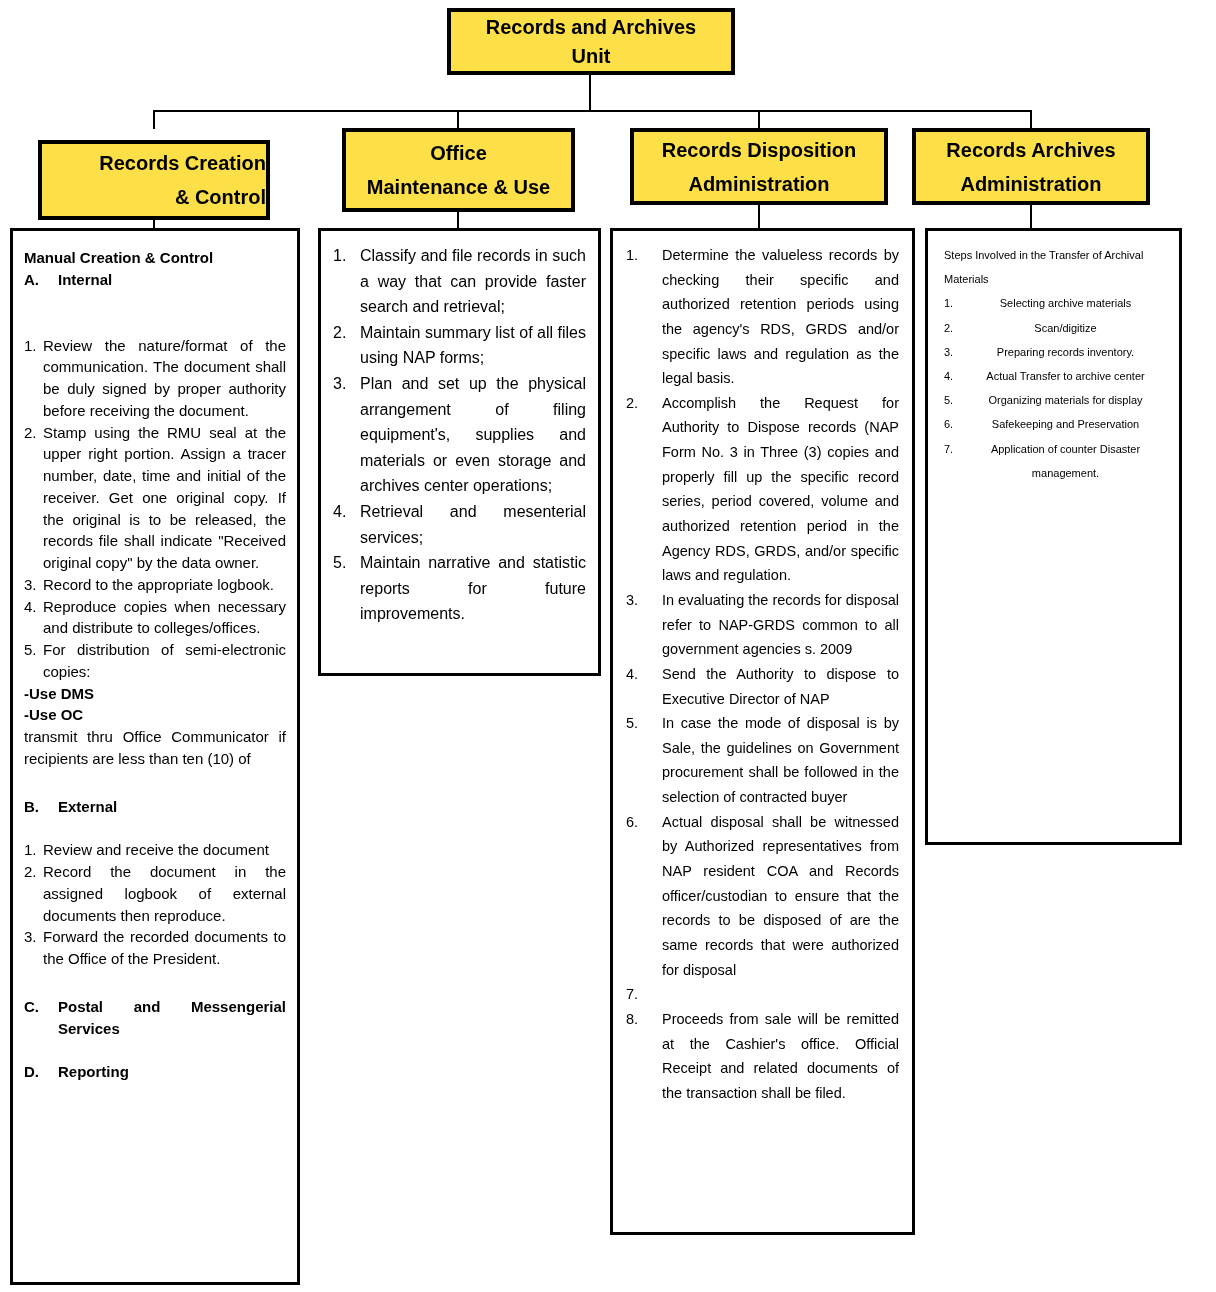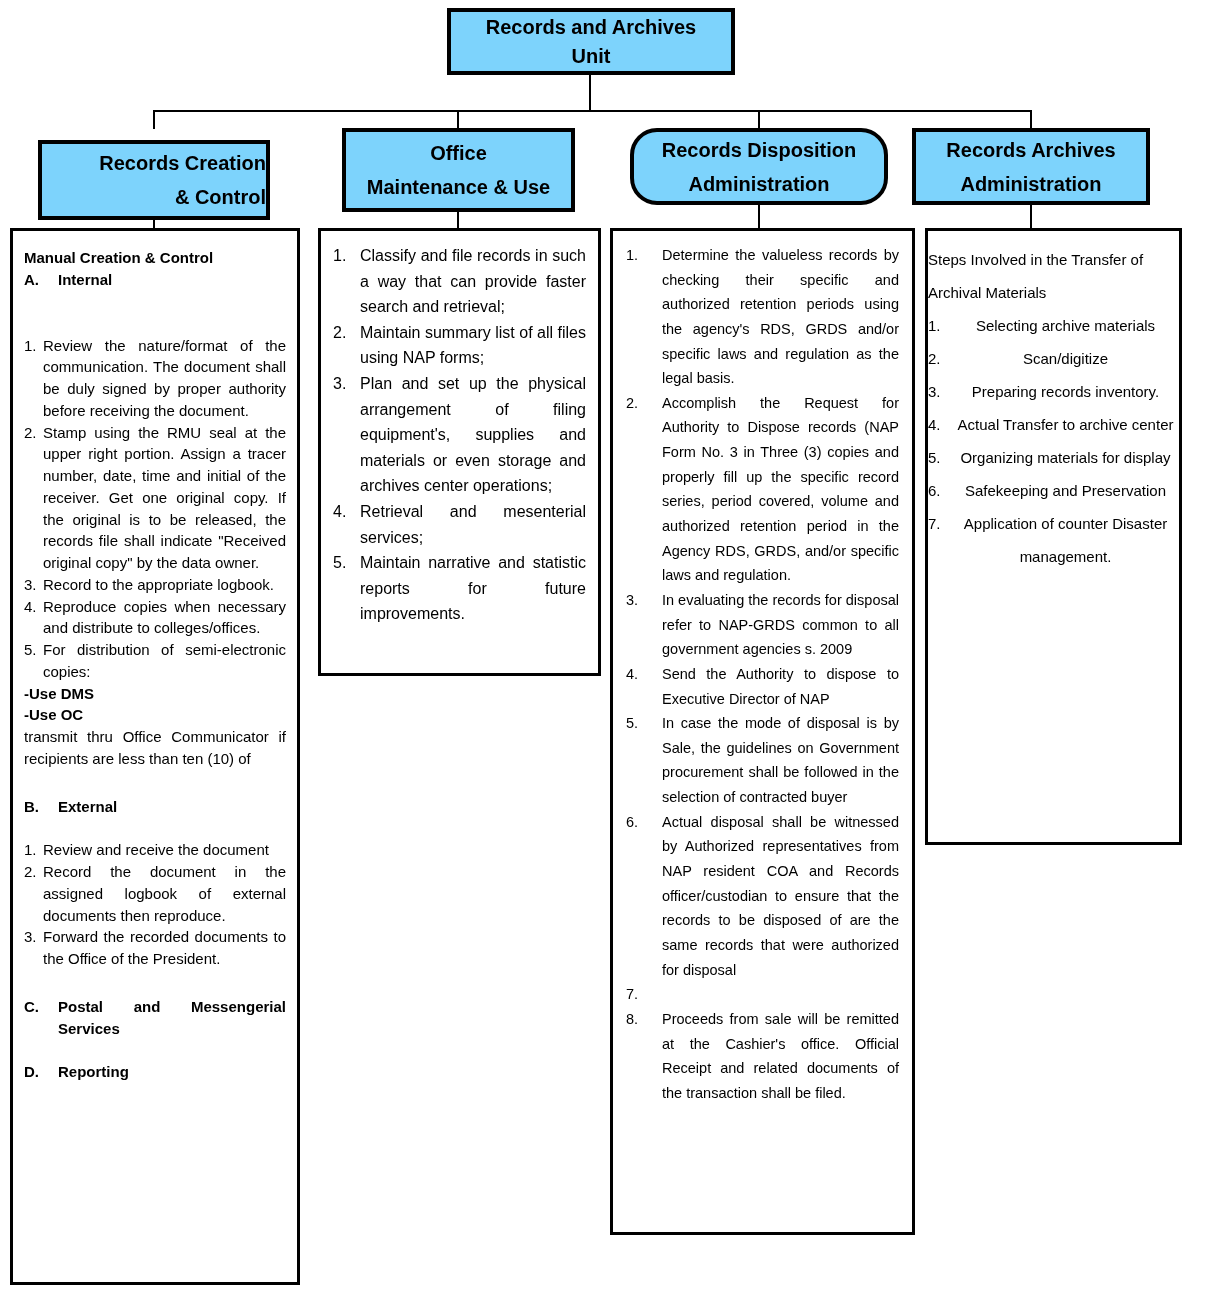--- a/index.html
+++ b/index.html
@@ -2,36 +2,36 @@
 <html><head>
 <meta charset="utf-8">
 <style>
   * { margin:0; padding:0; box-sizing:border-box; }
   html,body { background:#ffffff; }
   body { font-family:"Liberation Sans", sans-serif; color:#000; }
   .canvas { position:relative; width:1216px; height:1292px; background:#fff; overflow:hidden; }
 
   .line { position:absolute; background:#000; }
 
-  .box { position:absolute; background:#7dd3fc; border:4px solid #000; display:flex; flex-direction:column; justify-content:center; align-items:center; text-align:center; }
+  .box { position:absolute; background:#fde047; border:4px solid #000; display:flex; flex-direction:column; justify-content:center; align-items:center; text-align:center; }
   .box .bl { font-weight:bold; }
 
   .root-box { left:447px; top:8px; width:288px; height:67px; font-size:20px; line-height:1.45; }
 
   .hdr { font-size:20px; line-height:1.7; }
   .hb1 { left:38px;  top:140px; width:232px; height:80px;align-items:flex-end; }
   .hb2 { left:342px; top:128px; width:233px; height:84px; }
-  .hb3 { left:630px; top:128px; width:258px; height:77px;border-radius:27px; }
+  .hb3 { left:630px; top:128px; width:258px; height:77px; }
   .hb4 { left:912px; top:128px; width:238px; height:77px;align-items:center; }
 
   .panel { position:absolute; background:#fff; border:3px solid #000; overflow:hidden; }
   .p1 { left:10px;  top:228px; width:290px; height:1057px; padding:16px 11px; font-size:15px;   line-height:1.45; }
   .p2 { left:318px; top:228px; width:283px; height:448px;  padding:12px 12px; font-size:16px;   line-height:1.6; }
   .p3 { left:610px; top:228px; width:305px; height:1007px; padding:12px 13px; font-size:14.5px; line-height:1.7; }
-  .p4 { left:925px; top:228px; width:257px; height:617px;  padding:12px 0; font-size:15px; line-height:2.2; }
+  .p4 { left:925px; top:228px; width:257px; height:617px;  padding:12px 16px; font-size:11px; line-height:2.2; }
 
   .nitem { display:flex; }
   .nitem .num { flex:0 0 auto; }
   .nitem .txt { flex:1 1 auto; text-align:justify; }
 
   .p1 .nitem .num { width:19px; }
   .p2 .nitem .num { width:27px; }
   .p3 .nitem .num { width:36px; }
   .p4 .nitem .num { width:24px; }
   .p4 .nitem .txt { text-align:center; }

